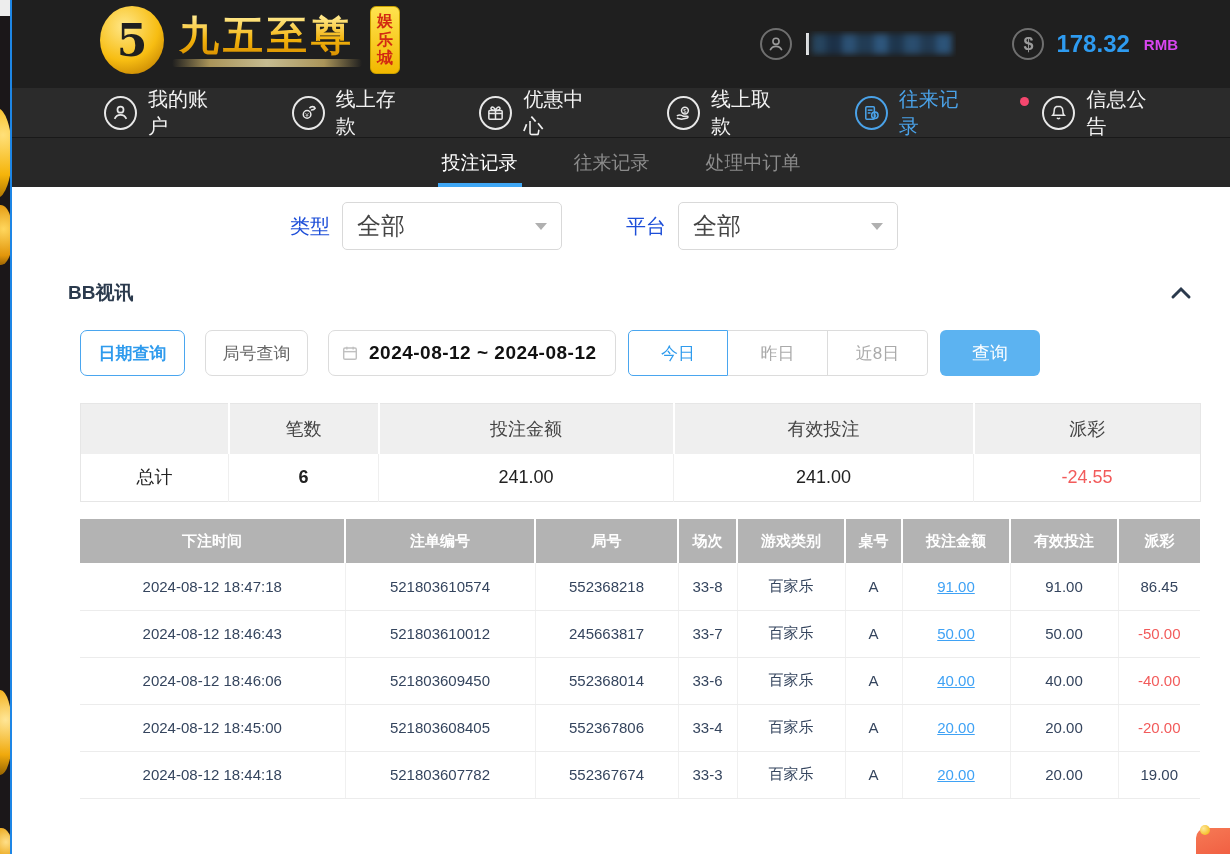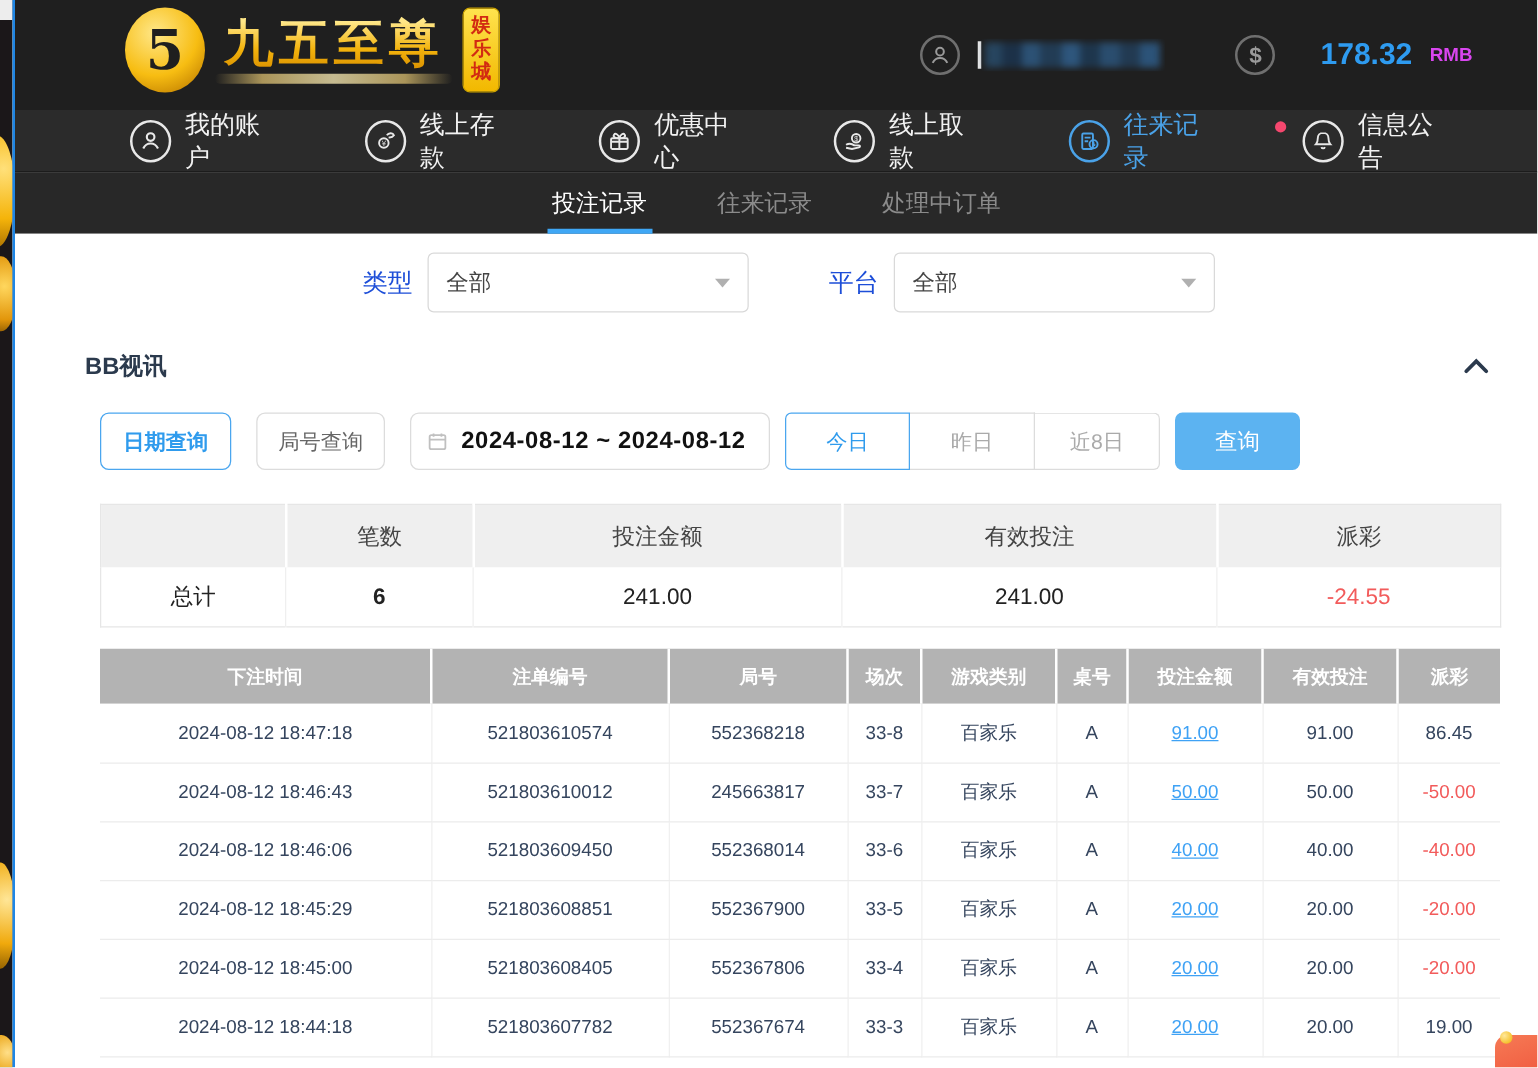--- a/index.html
+++ b/index.html
@@ -42,21 +42,21 @@
   .hdr-user { display:flex; align-items:center; gap:14px; }
   .circle-icon { width:32px; height:32px; border:2px solid #6f6f6f; border-radius:50%;
       color:#9a9a9a; display:flex; align-items:center; justify-content:center; flex:0 0 auto; }
   .masked-name { position:relative; width:150px; height:26px; overflow:hidden; border-radius:2px; }
   .masked-name .bar { position:absolute; left:0; top:2px; width:3px; height:22px; background:#e8e8e8; }
   .masked-name .blur { position:absolute; left:6px; top:3px; width:140px; height:20px; filter:blur(3px);
       background:
         linear-gradient(90deg,#27455f 0 14px,#1c3148 14px 30px,#2c5174 30px 44px,#223c55 44px 62px,#2e567c 62px 76px,#1e364d 76px 92px,#2a4d6e 92px 108px,#223a52 108px 124px,#2c5378 124px 140px);
   }
   .hdr-balance { display:flex; align-items:center; gap:12px; }
-  .balance-amount { color:#2e9bf0; font-size:24px; font-weight:bold;margin-left:24px; }
+  .balance-amount { color:#2e9bf0; font-size:24px; font-weight:bold; }
   .balance-currency { color:#d946ef; font-size:15px; font-weight:bold; margin-left:2px; }
 
   
   .nav-bar { height:50px; background:#2b2b2b; border-bottom:1px solid #191919; display:flex; align-items:center; padding-left:92px; position:relative; }
   .nav-item { display:flex; align-items:center; gap:11px; color:#f2f2f2; font-size:20px; margin-right:66px; cursor:pointer; }
   .nav-item .nav-icon { width:34px; height:34px; border:2px solid currentColor; border-radius:50%;
       display:flex; align-items:center; justify-content:center; color:#e8e8e8; }
   .nav-item.active { color:#4aa2e8; }
   .nav-item.active .nav-icon { color:#4aa2e8; }
   .notif-dot { position:absolute; width:9px; height:9px; border-radius:50%; background:#f5476e; left:1008px; top:9px; }
@@ -64,22 +64,22 @@
   
   .tab-bar { height:49px; background:#282828; display:flex; justify-content:center; align-items:stretch; gap:48px; }
   .tab { position:relative; display:flex; align-items:center; font-size:19px; color:#8b8b8b; cursor:pointer; padding:0 4px; }
   .tab.active { color:#ffffff; }
   .tab.active::after { content:""; position:absolute; left:0; right:0; bottom:0; height:4px; background:#3fa7f5; }
 
   
   .content { background:#fff; }
   .filter-row { display:flex; align-items:center; padding-top:15px; margin-left:278px; gap:12px; }
   .filter-label { font-size:20px; color:#1d4ed8; }
-  .select-box { width:257px; height:48px; border:1px solid #d9d9d9; border-radius:5px; display:flex; align-items:center;
-      padding:0 14px; font-size:18px; color:#444; justify-content:space-between; background:#fff; cursor:pointer; }
+  .select-box { width:220px; height:48px; border:1px solid #d9d9d9; border-radius:5px; display:flex; align-items:center;
+      padding:0 14px; font-size:24px; color:#444; justify-content:space-between; background:#fff; cursor:pointer; }
   .caret { width:0; height:0; border-left:6px solid transparent; border-right:6px solid transparent; border-top:7px solid #b0b0b0; }
   .filter-gap { width:40px; }
 
   .section-header { display:flex; align-items:center; justify-content:space-between; margin:30px 30px 0 56px; }
   .section-title { font-size:19px; font-weight:bold; color:#2b3a4d; }
   .collapse-icon { cursor:pointer; color:#2b3a4d; margin-right:8px; }
 
   .query-row { display:flex; align-items:center; margin:24px 0 0 68px; }
   .btn { height:46px; display:flex; align-items:center; justify-content:center; font-size:17px; cursor:pointer; background:#fff; }
   .btn-date { width:105px; border:1px solid #4aa6ef; color:#2f9bed; font-weight:bold; border-radius:7px; }
@@ -369,31 +369,20 @@
               <td>521803609450</td>
               <td>552368014</td>
               <td>33-6</td>
               <td>百家乐</td>
               <td>A</td>
               <td class="link"><a>40.00</a></td>
               <td>40.00</td>
               <td class="neg">-40.00</td>
             </tr>
             <tr>
-              <td>2024-08-12 18:45:29</td>
-              <td>521803608851</td>
-              <td>552367900</td>
-              <td>33-5</td>
-              <td>百家乐</td>
-              <td>A</td>
-              <td class="link"><a>20.00</a></td>
-              <td>20.00</td>
-              <td class="neg">-20.00</td>
-            </tr>
-            <tr>
               <td>2024-08-12 18:45:00</td>
               <td>521803608405</td>
               <td>552367806</td>
               <td>33-4</td>
               <td>百家乐</td>
               <td>A</td>
               <td class="link"><a>20.00</a></td>
               <td>20.00</td>
               <td class="neg">-20.00</td>
             </tr>

